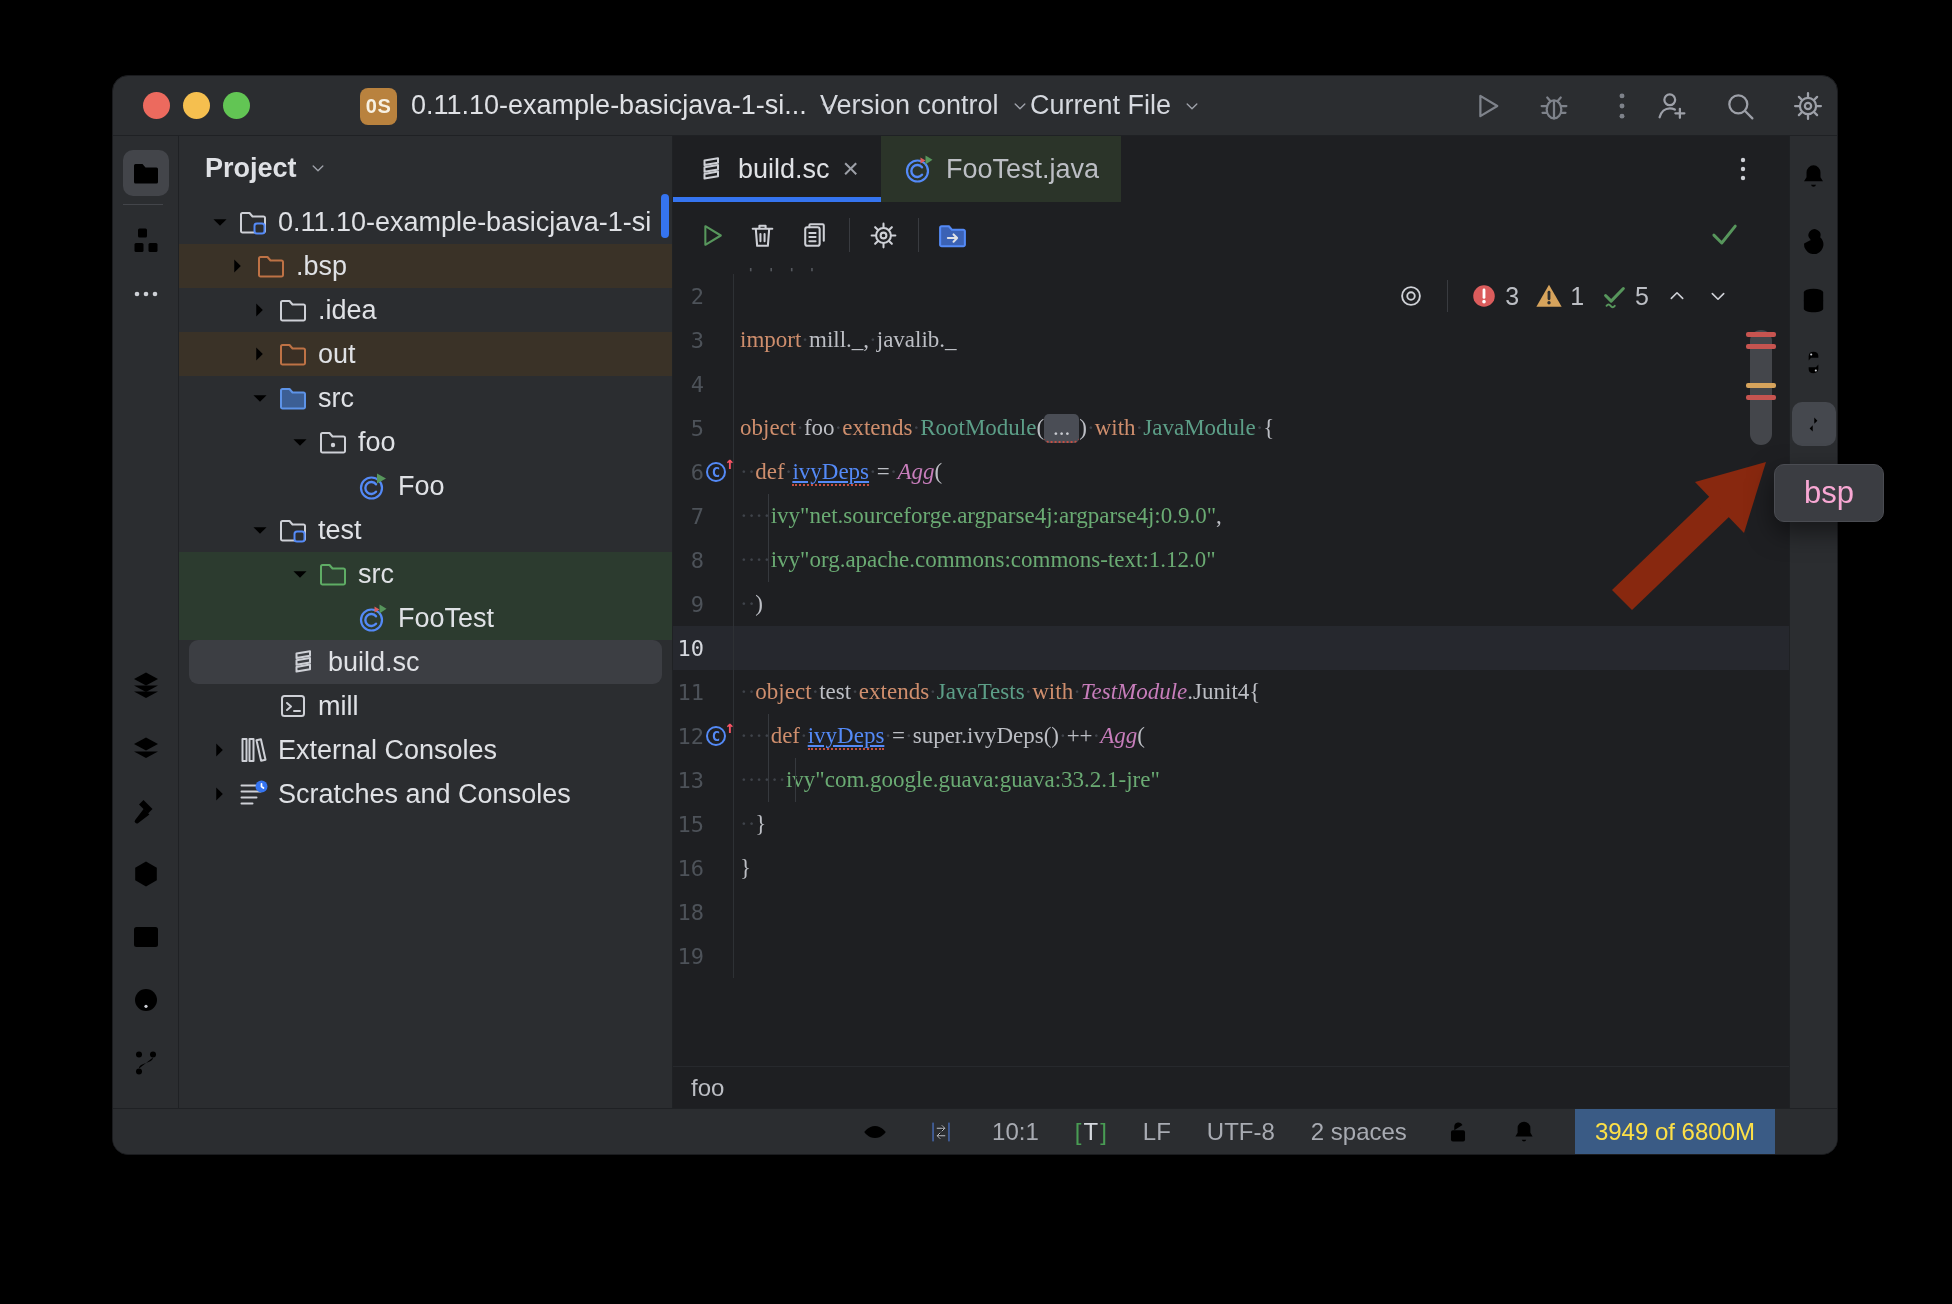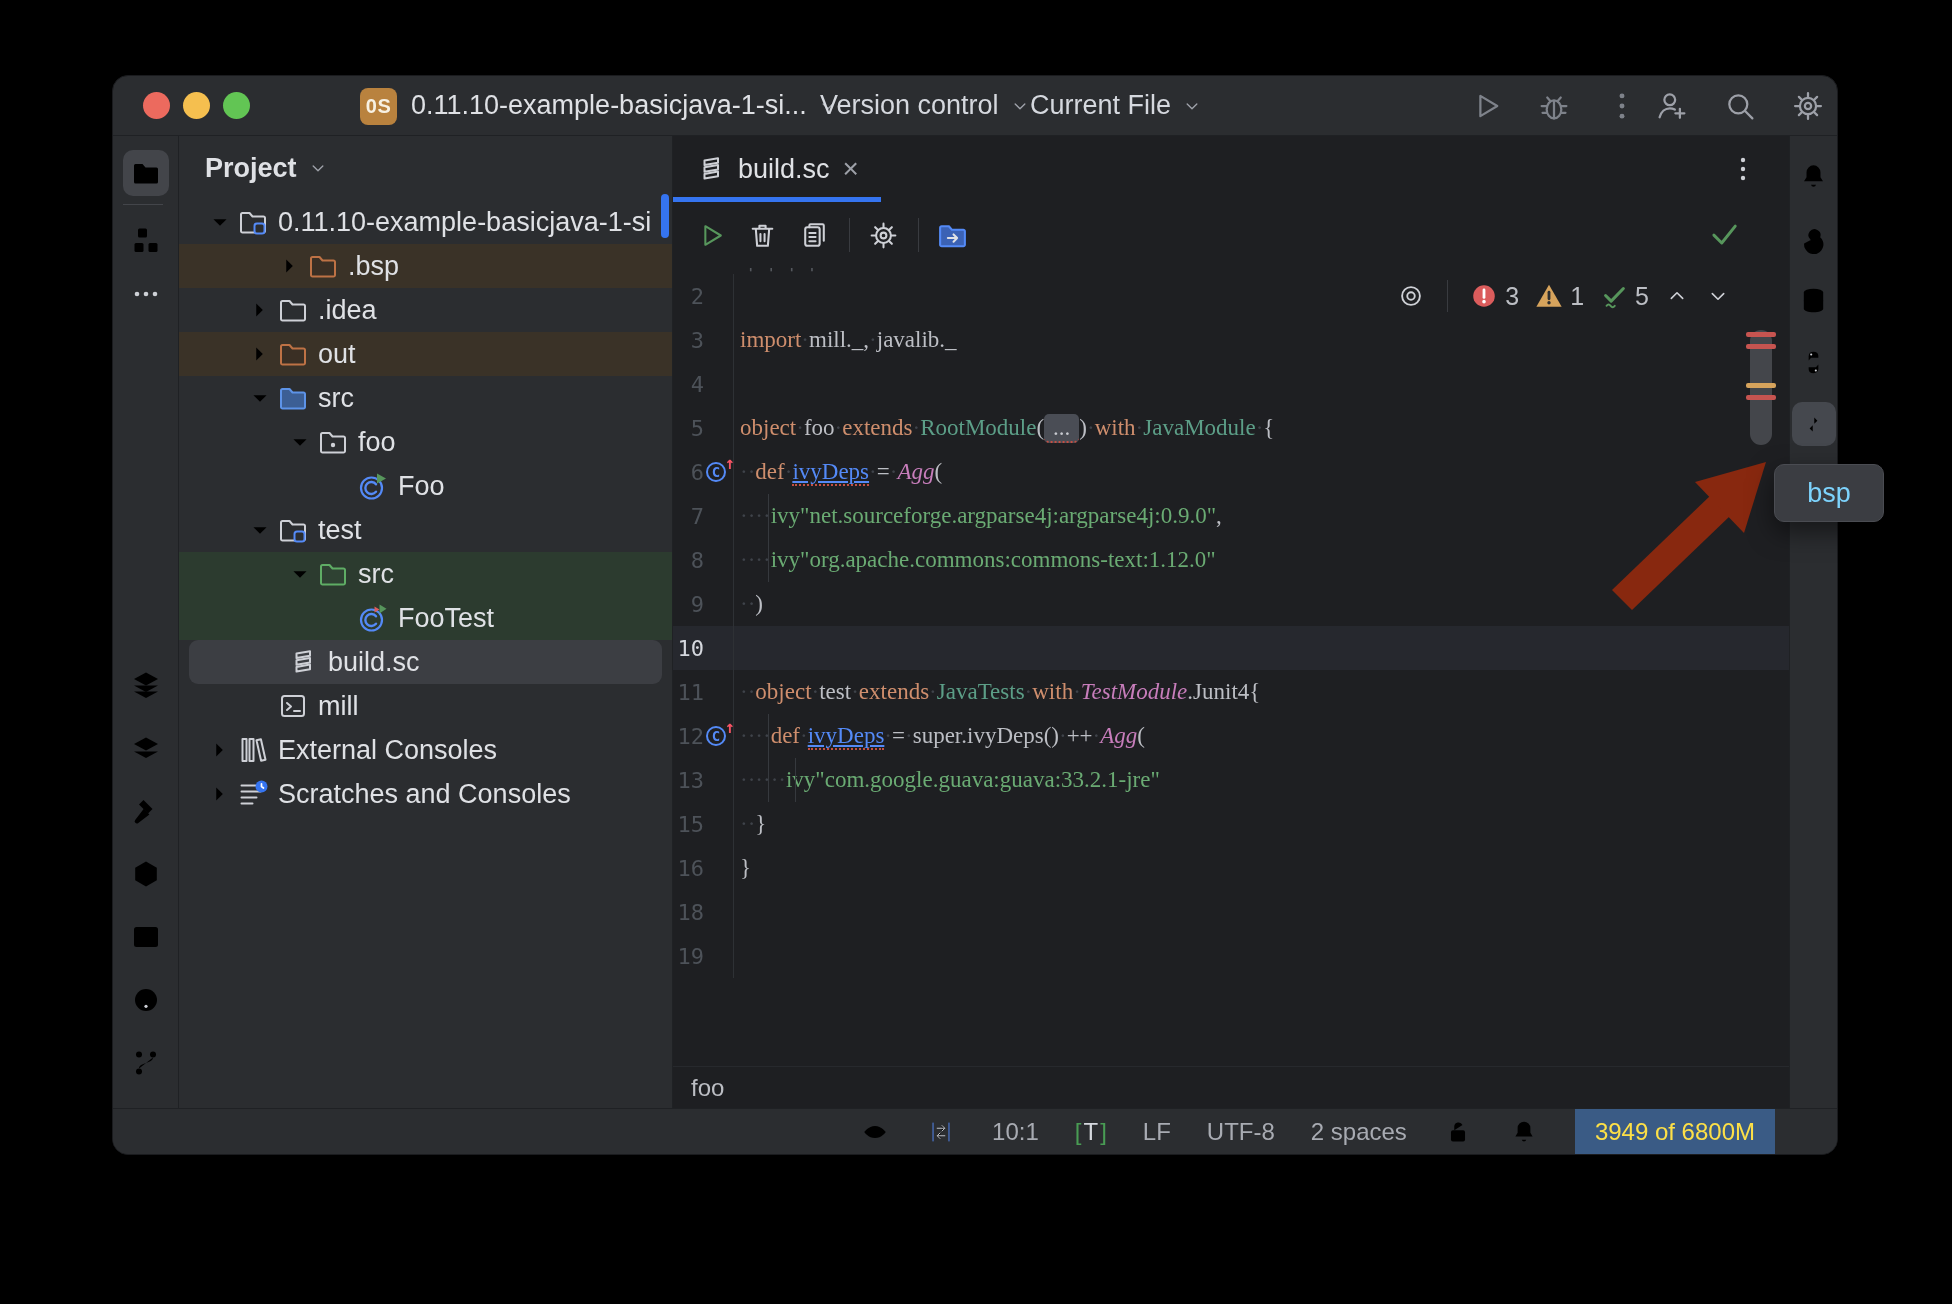--- a/index.html
+++ b/index.html
@@ -120,21 +120,21 @@
   .statusbar { height:46px; flex:0 0 46px; background:#2B2D30; border-top:1px solid #1F2124;
     display:flex; align-items:center; justify-content:flex-end; font-size:24px; color:#A8ABB2; }
   .sb-item { margin-left:36px; display:flex; align-items:center; height:100%; }
   .sb-ic { width:30px; height:30px; color:#9DA0A8; }
   .sb-ic.blue { color:#6897E8; }
   .sb-badge .br { color:#499C54; } .sb-badge .bt { color:#D5D8DE; padding:0 2px;}
   .sb-chip { background:#3A5B85; color:#fde047; padding:0 20px; display:flex; align-items:center; height:100%; margin-right:62px;}
 
   
   .bsp-tooltip { position:absolute; left:1774px; top:464px; width:110px; height:58px; background:#3B3D42;
-    border:1px solid #4A4C52; border-radius:10px; color:#7dd3fc; font-size:27px;
+    border:1px solid #4A4C52; border-radius:10px; color:#f9a8d4; font-size:31px;
     display:flex; align-items:center; justify-content:center; box-shadow:0 10px 26px rgba(0,0,0,.5); z-index:30; }
   .arrow-svg { position:absolute; left:0; top:0; z-index:25; pointer-events:none; }
 </style>
 </head>
 <body>
 
 <div class="desktop">
   <div class="window">
 
     <div class="titlebar">
@@ -313,21 +313,21 @@
                 <span class="tico ic">
                   <svg viewBox="0 0 32 32" fill="none" stroke-width="2" stroke-linejoin="round">
                     <path d="M4 25V8.5A1.5 1.5 0 0 1 5.5 7h7l3 3.5h11A1.5 1.5 0 0 1 28 12v13a1.5 1.5 0 0 1-1.5 1.5h-21A1.5 1.5 0 0 1 4 25z" stroke="#CED0D6"></path>
                     <rect x="17.5" y="17.5" width="10" height="10" rx="2.5" fill="#2B2D30" stroke="#548AF7"></rect>
                   </svg>
                 </span>
                 <span class="tlabel">0.11.10-example-basicjava-1-si</span>
               </div>
             </div>
             <div class="trow excluded">
-              <div class="trow-inner" style="padding-left: 96px;">
+              <div class="trow-inner" style="padding-left: 44px;">
                 <span class="tchev">
                   <svg viewBox="0 0 32 32">
                     <path d="M12 9l7 7-7 7"></path>
                   </svg>
                 </span>
                 <span class="tico ic">
                   <svg viewBox="0 0 32 32">
                     <path d="M4 25V8.5A1.5 1.5 0 0 1 5.5 7h7l3 3.5h11A1.5 1.5 0 0 1 28 12v13a1.5 1.5 0 0 1-1.5 1.5h-21A1.5 1.5 0 0 1 4 25z" fill="#3A2F24" stroke="#BE7245" stroke-width="2" stroke-linejoin="round"></path>
                   </svg>
                 </span>
@@ -522,20 +522,31 @@
               <div class="tab active">
                 <span class="tico ic">
                   <svg viewBox="0 0 32 32" fill="#3B2827" stroke="#CF5B56" stroke-width="2.2" stroke-linejoin="round">
                     <path d="M9.5 7.5l13.5-2.3v4.6L9.5 12.1z"></path>
                     <path d="M9.5 14.2l13.5-2.3v4.6L9.5 18.8z"></path>
                     <path d="M9.5 20.9l13.5-2.3v4.6L9.5 25.5z"></path>
                   </svg>
                 </span>
                 <span>build.sc</span>
                 <span class="tab-close">×</span>
+              </div>
+              <div class="tab testtint">
+                <span class="tico ic">
+                  <svg viewBox="0 0 32 32" fill="none" stroke-linecap="round">
+                    <circle cx="14.5" cy="18" r="10.5" stroke="#548AF7" stroke-width="2.2"></circle>
+                    <path d="M19 14.2a6 6 0 1 0 0 7.6" stroke="#548AF7" stroke-width="2.4"></path>
+                    <polygon points="17.5,4.5 22.5,7.5 17.5,10.5" fill="#DB5C5C" stroke="none"></polygon>
+                    <polygon points="22.5,2.5 29.5,6.8 22.5,11.5" fill="#57965C" stroke="none"></polygon>
+                  </svg>
+                </span>
+                <span>FooTest.java</span>
               </div>
             </div>
           <div class="tab-kebab ic">
               <svg viewBox="0 0 32 32">
                 <g fill="currentColor" stroke="none">
                   <circle cx="16" cy="7" r="2.2"></circle>
                   <circle cx="16" cy="16" r="2.2"></circle>
                   <circle cx="16" cy="25" r="2.2"></circle>
                 </g>
               </svg>

